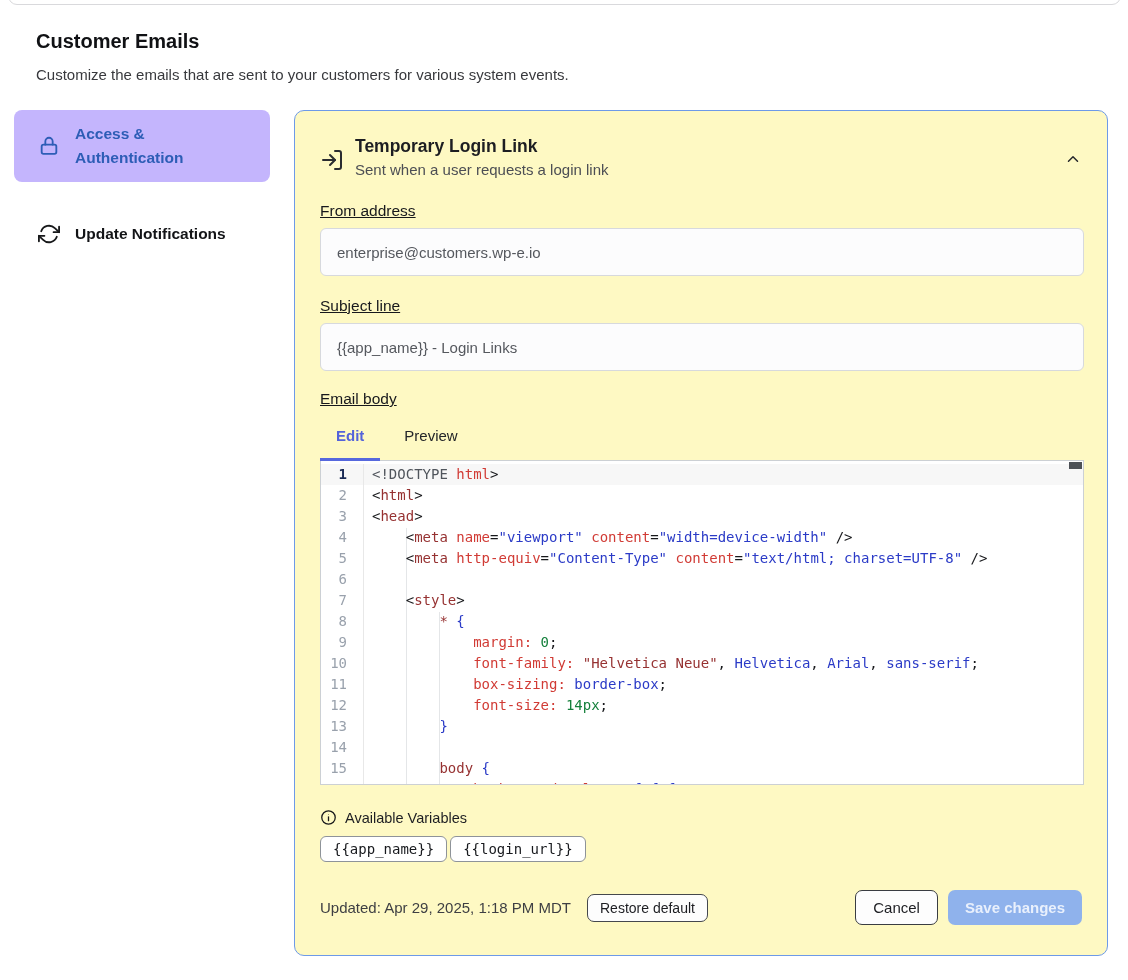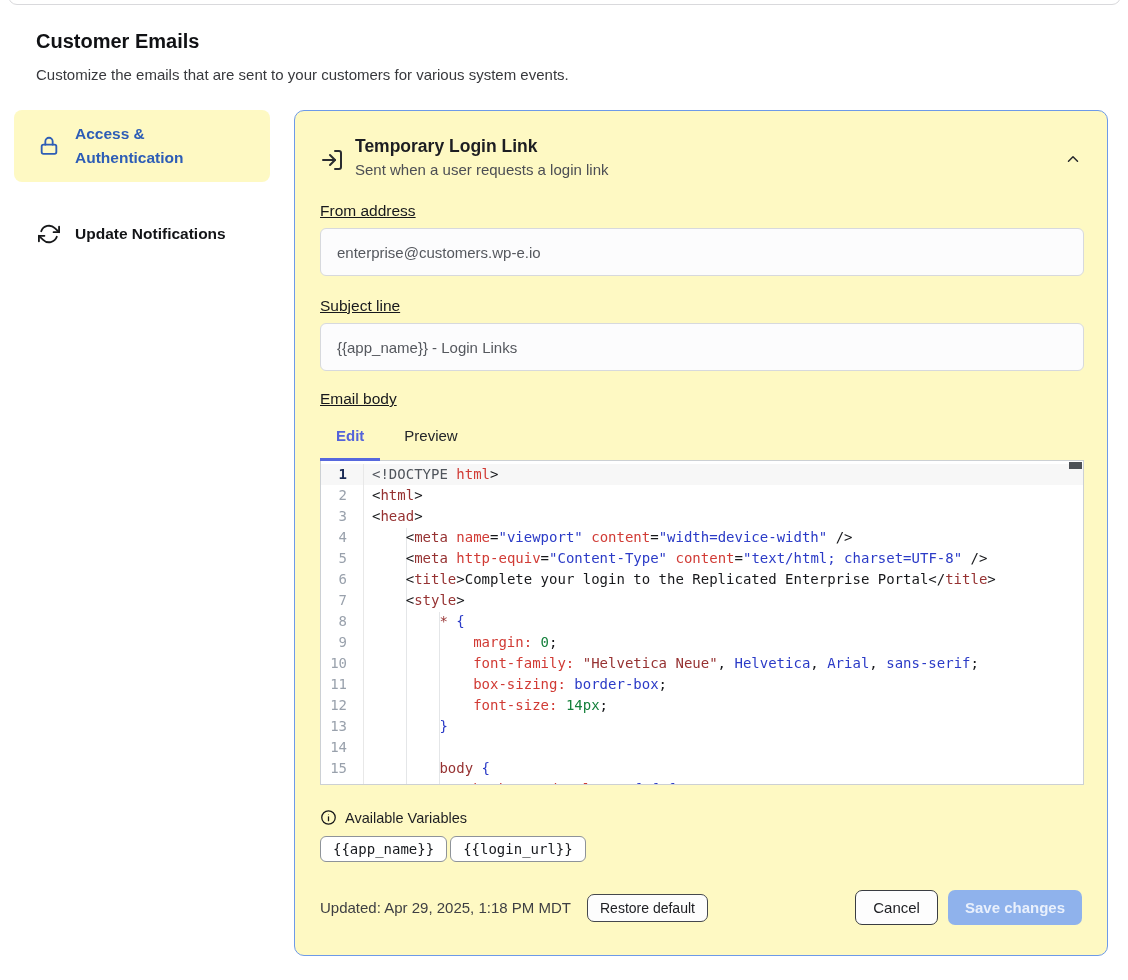--- a/index.html
+++ b/index.html
@@ -9,21 +9,21 @@
   
   .top-card-edge { position:absolute; left:8px; top:-6px; width:1113px; height:11px;
                    border:1px solid #d9d9dc; border-radius:0 0 9px 9px; background:#fff; }
 
   .page-title { position:absolute; left:36px; top:30px; font-size:20px; font-weight:700; color:#101114; }
   .page-subtitle { position:absolute; left:36px; top:66px; font-size:15px; color:#38393d; }
 
   
   .sidebar { position:absolute; left:14px; top:110px; width:256px; }
   .side-item { display:flex; align-items:center; border-radius:8px; cursor:pointer; }
-  .side-item.active { background:#fef9c3; height:72px; }
+  .side-item.active { background:#c4b5fd; height:72px; }
   .side-item .icon { width:22px; height:22px; margin-left:24px; margin-right:15px; flex:none; display:flex; align-items:center; }
   .side-label { font-size:15.5px; font-weight:600; line-height:1.55; }
   .side-item.active .side-label { color:#2d5db6; max-width:132px; }
   .side-item.plain { margin-top:24px; height:56px; }
   .side-item.plain .side-label { color:#131417; }
 
   
   .card { position:absolute; left:294px; top:110px; width:814px; height:846px;
           background:#fef9c3; border:1px solid #6d9ae8; border-radius:10px; padding:25px 25px 20px 25px; }
 
@@ -158,21 +158,21 @@
       <div class="guides">
         <div class="guide g1"></div>
           <div class="guide g2"></div>
       </div>
       <div class="code-lines">
           <div class="cm-row active"><span class="ln ln-active">1</span><span class="code"><span class="tk-meta">&lt;!DOCTYPE </span><span class="tk-red">html</span><span class="tk-pln">&gt;</span></span></div>
           <div class="cm-row"><span class="ln">2</span><span class="code"><span class="tk-pln">&lt;</span><span class="tk-tag">html</span><span class="tk-pln">&gt;</span></span></div>
           <div class="cm-row"><span class="ln">3</span><span class="code"><span class="tk-pln">&lt;</span><span class="tk-tag">head</span><span class="tk-pln">&gt;</span></span></div>
           <div class="cm-row"><span class="ln">4</span><span class="code"><span class="tk-pln">    &lt;</span><span class="tk-tag">meta</span><span class="tk-pln"> </span><span class="tk-red">name</span><span class="tk-pln">=</span><span class="tk-str">"viewport"</span><span class="tk-pln"> </span><span class="tk-red">content</span><span class="tk-pln">=</span><span class="tk-str">"width=device-width"</span><span class="tk-pln"> /&gt;</span></span></div>
           <div class="cm-row"><span class="ln">5</span><span class="code"><span class="tk-pln">    &lt;</span><span class="tk-tag">meta</span><span class="tk-pln"> </span><span class="tk-red">http-equiv</span><span class="tk-pln">=</span><span class="tk-str">"Content-Type"</span><span class="tk-pln"> </span><span class="tk-red">content</span><span class="tk-pln">=</span><span class="tk-str">"text/html; charset=UTF-8"</span><span class="tk-pln"> /&gt;</span></span></div>
-          <div class="cm-row"><span class="ln">6</span><span class="code"><span class="tk-pln">    &lt;</span><span class="tk-tag">title</span><span class="tk-pln">&gt;Complete your login to the Replicated Enterprise Portal&lt;/</span><span class="tk-tag">title</span><span class="tk-pln">&gt;</span></span></div>
+          <div class="cm-row"><span class="ln">6</span></div>
           <div class="cm-row"><span class="ln">7</span><span class="code"><span class="tk-pln">    &lt;</span><span class="tk-tag">style</span><span class="tk-pln">&gt;</span></span></div>
           <div class="cm-row"><span class="ln">8</span><span class="code"><span class="tk-pln">        </span><span class="tk-tag">*</span><span class="tk-pln"> </span><span class="tk-blue">{</span></span></div>
           <div class="cm-row"><span class="ln">9</span><span class="code"><span class="tk-pln">            </span><span class="tk-red">margin:</span><span class="tk-pln"> </span><span class="tk-num">0</span><span class="tk-pln">;</span></span></div>
           <div class="cm-row"><span class="ln">10</span><span class="code"><span class="tk-pln">            </span><span class="tk-red">font-family:</span><span class="tk-pln"> </span><span class="tk-cssstr">"Helvetica Neue"</span><span class="tk-pln">, </span><span class="tk-blue">Helvetica</span><span class="tk-pln">, </span><span class="tk-blue">Arial</span><span class="tk-pln">, </span><span class="tk-blue">sans-serif</span><span class="tk-pln">;</span></span></div>
           <div class="cm-row"><span class="ln">11</span><span class="code"><span class="tk-pln">            </span><span class="tk-red">box-sizing:</span><span class="tk-pln"> </span><span class="tk-blue">border-box</span><span class="tk-pln">;</span></span></div>
           <div class="cm-row"><span class="ln">12</span><span class="code"><span class="tk-pln">            </span><span class="tk-red">font-size:</span><span class="tk-pln"> </span><span class="tk-num">14px</span><span class="tk-pln">;</span></span></div>
           <div class="cm-row"><span class="ln">13</span><span class="code"><span class="tk-pln">        </span><span class="tk-blue">}</span></span></div>
           <div class="cm-row"><span class="ln">14</span><span class="code"></span></div>
           <div class="cm-row"><span class="ln">15</span><span class="code"><span class="tk-pln">        </span><span class="tk-tag">body</span><span class="tk-pln"> </span><span class="tk-blue">{</span></span></div>
           <div class="cm-row"><span class="ln">16</span><span class="code"><span class="tk-pln">            </span><span class="tk-red">background-color:</span><span class="tk-pln"> </span><span class="tk-str">#f5f5f5</span><span class="tk-pln">;</span></span></div>

